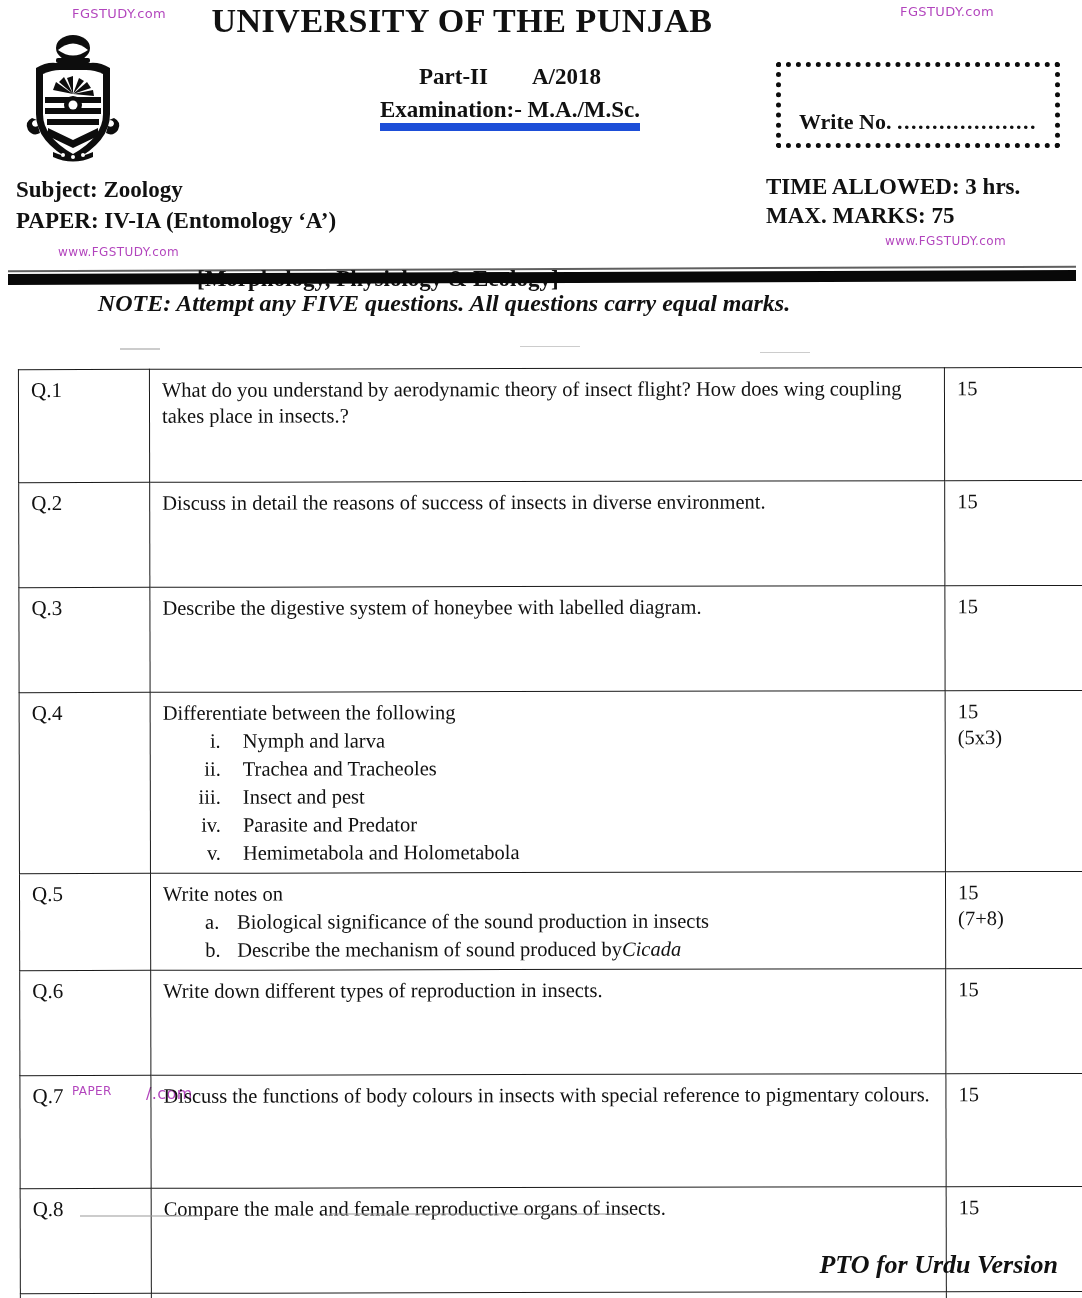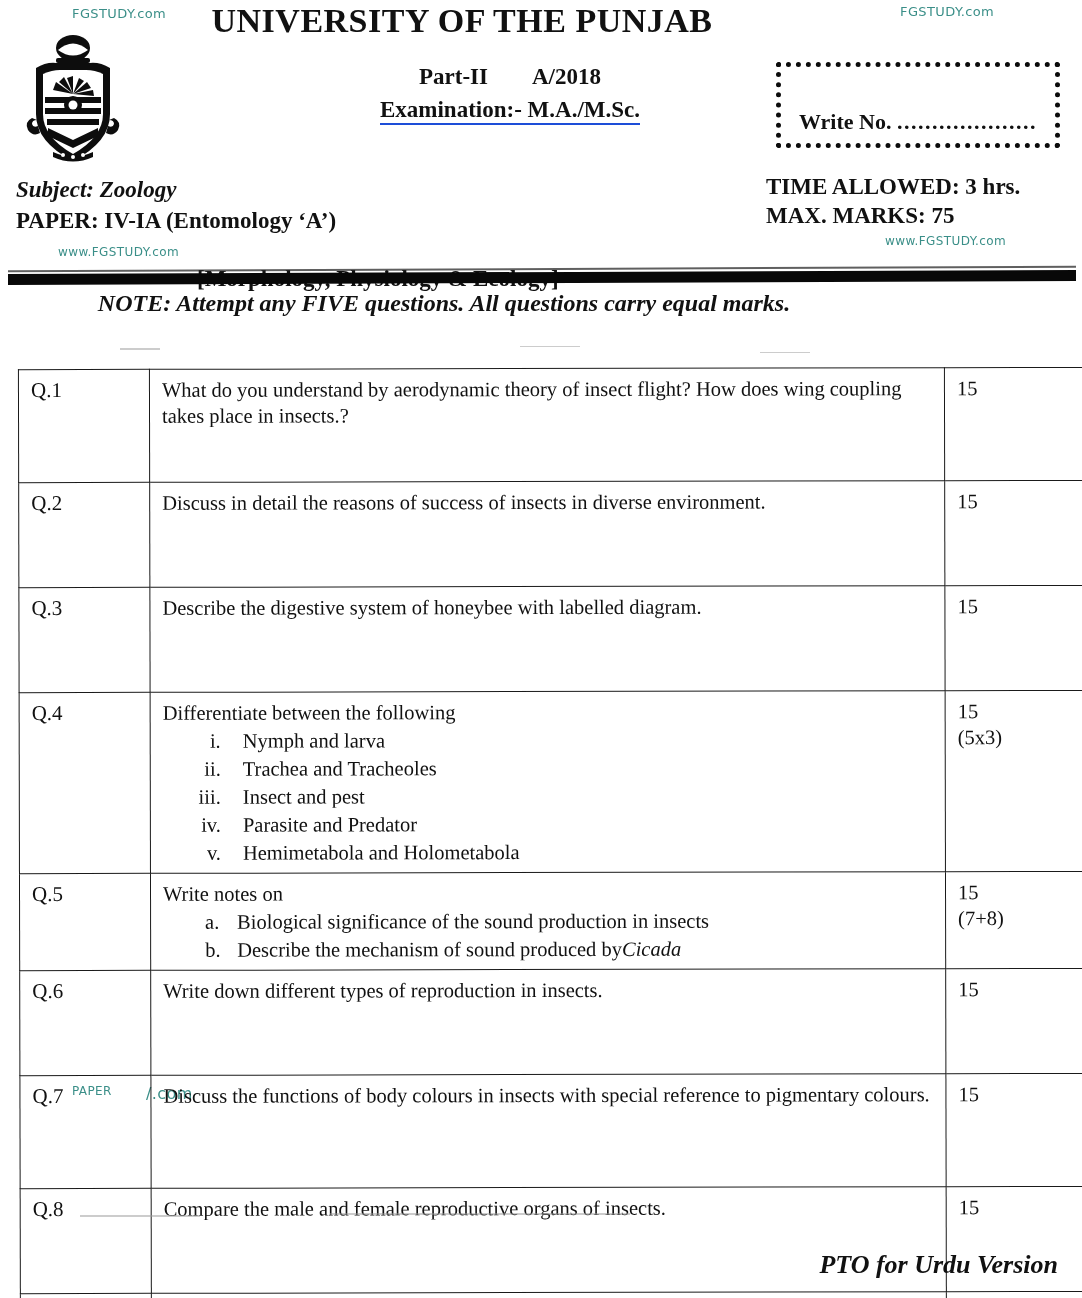--- a/index.html
+++ b/index.html
@@ -15,21 +15,21 @@
     color: #111111;
     overflow: hidden;
   }
 
   
   .wm {
     position: absolute;
     font-family: "DejaVu Sans", sans-serif;
     font-size: 13px;
     letter-spacing: 0.4px;
-    color: #0f766e;
+    color: #a21caf;
     white-space: nowrap;
     opacity: 0.82;
   }
   .wm-tl { left: 72px;  top: 6px; }
   .wm-tr { left: 900px; top: 4px; }
   .wm-mid-left  { left: 58px;  top: 245px; font-size: 12px; }
   .wm-mid-right { left: 885px; top: 234px; font-size: 12px; }
   .wm-q8 { left: 72px; top: 1084px; font-size: 12px; }
   .wm-q8b { left: 146px; top: 1084px; font-size: 16px; }
 
@@ -64,21 +64,21 @@
   .part-line .gap { display: inline-block; width: 44px; }
   .exam-line {
     position: absolute;
     left: 300px; top: 97px;
     width: 420px;
     text-align: center;
     font-size: 23px;
     font-weight: bold;
   }
   .exam-line span.u {
-    border-bottom: 2px solid #1d4ed8;
+    border-bottom: 8px solid #1d4ed8;
     padding-bottom: 1px;
   }
 
   
   .rollbox {
     position: absolute;
     left: 776px;
     top: 62px;
     width: 284px;
     height: 86px;
@@ -98,21 +98,20 @@
     letter-spacing: 1.5px;
     font-weight: bold;
   }
 
   
   .subject {
     position: absolute;
     left: 16px; top: 177px;
     font-size: 23px;
     font-weight: bold;
-    font-style: italic;
   }
   .paper {
     position: absolute;
     left: 16px; top: 208px;
     font-size: 23px;
     font-weight: bold;
   }
   .scope {
     position: absolute;
     left: 197px; top: 238px;

